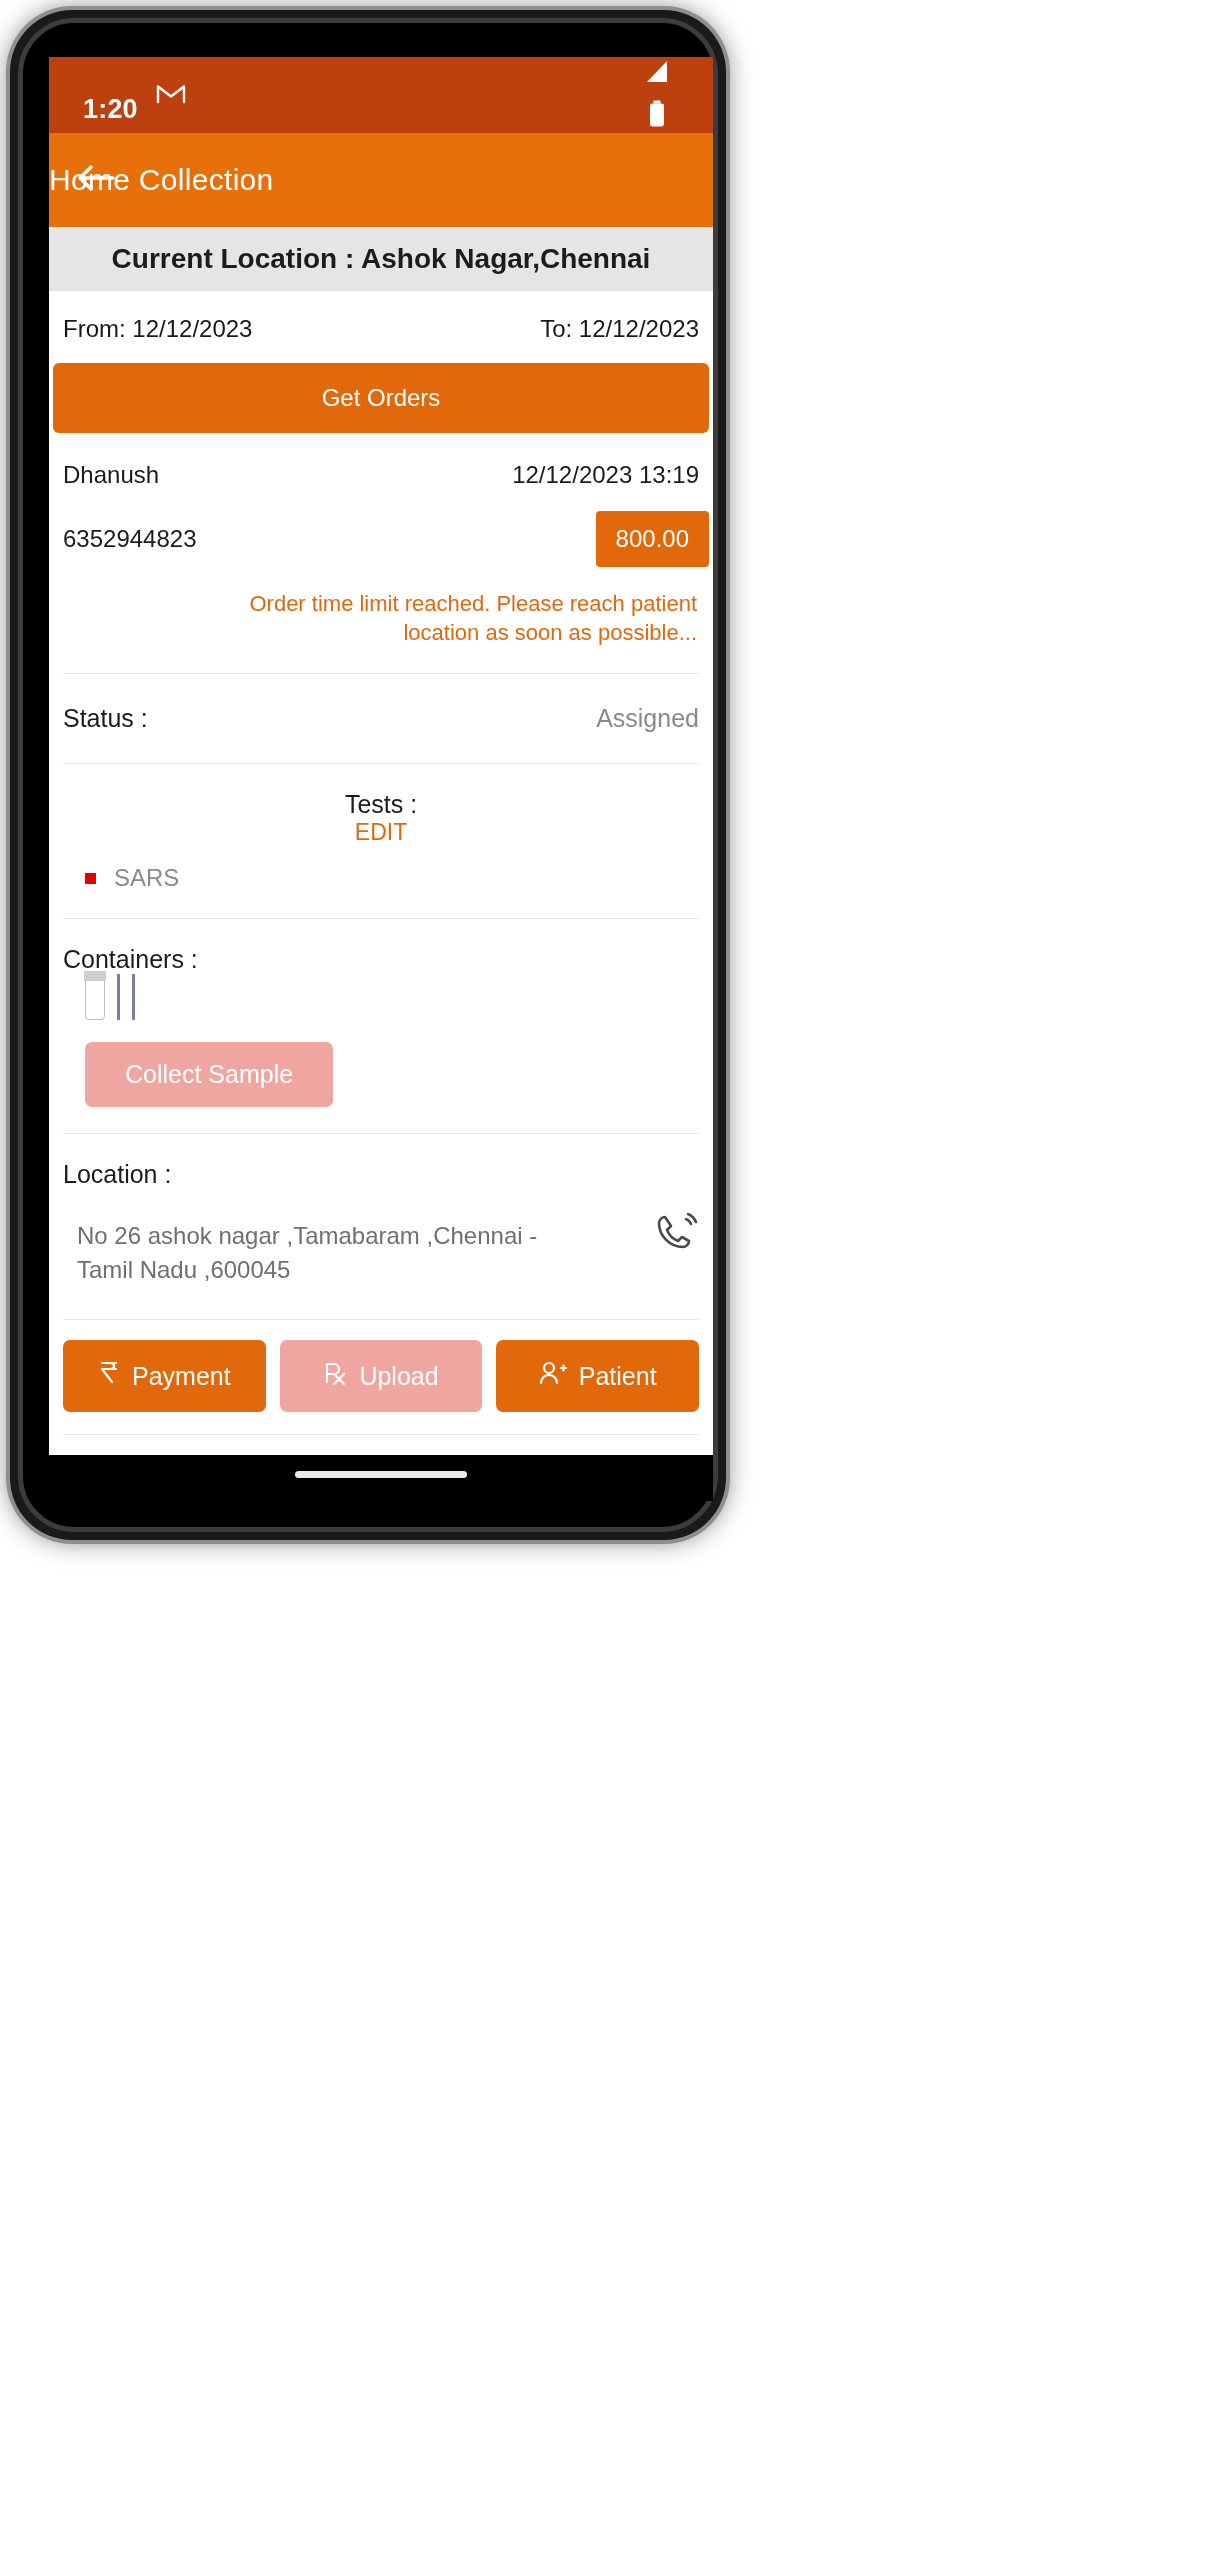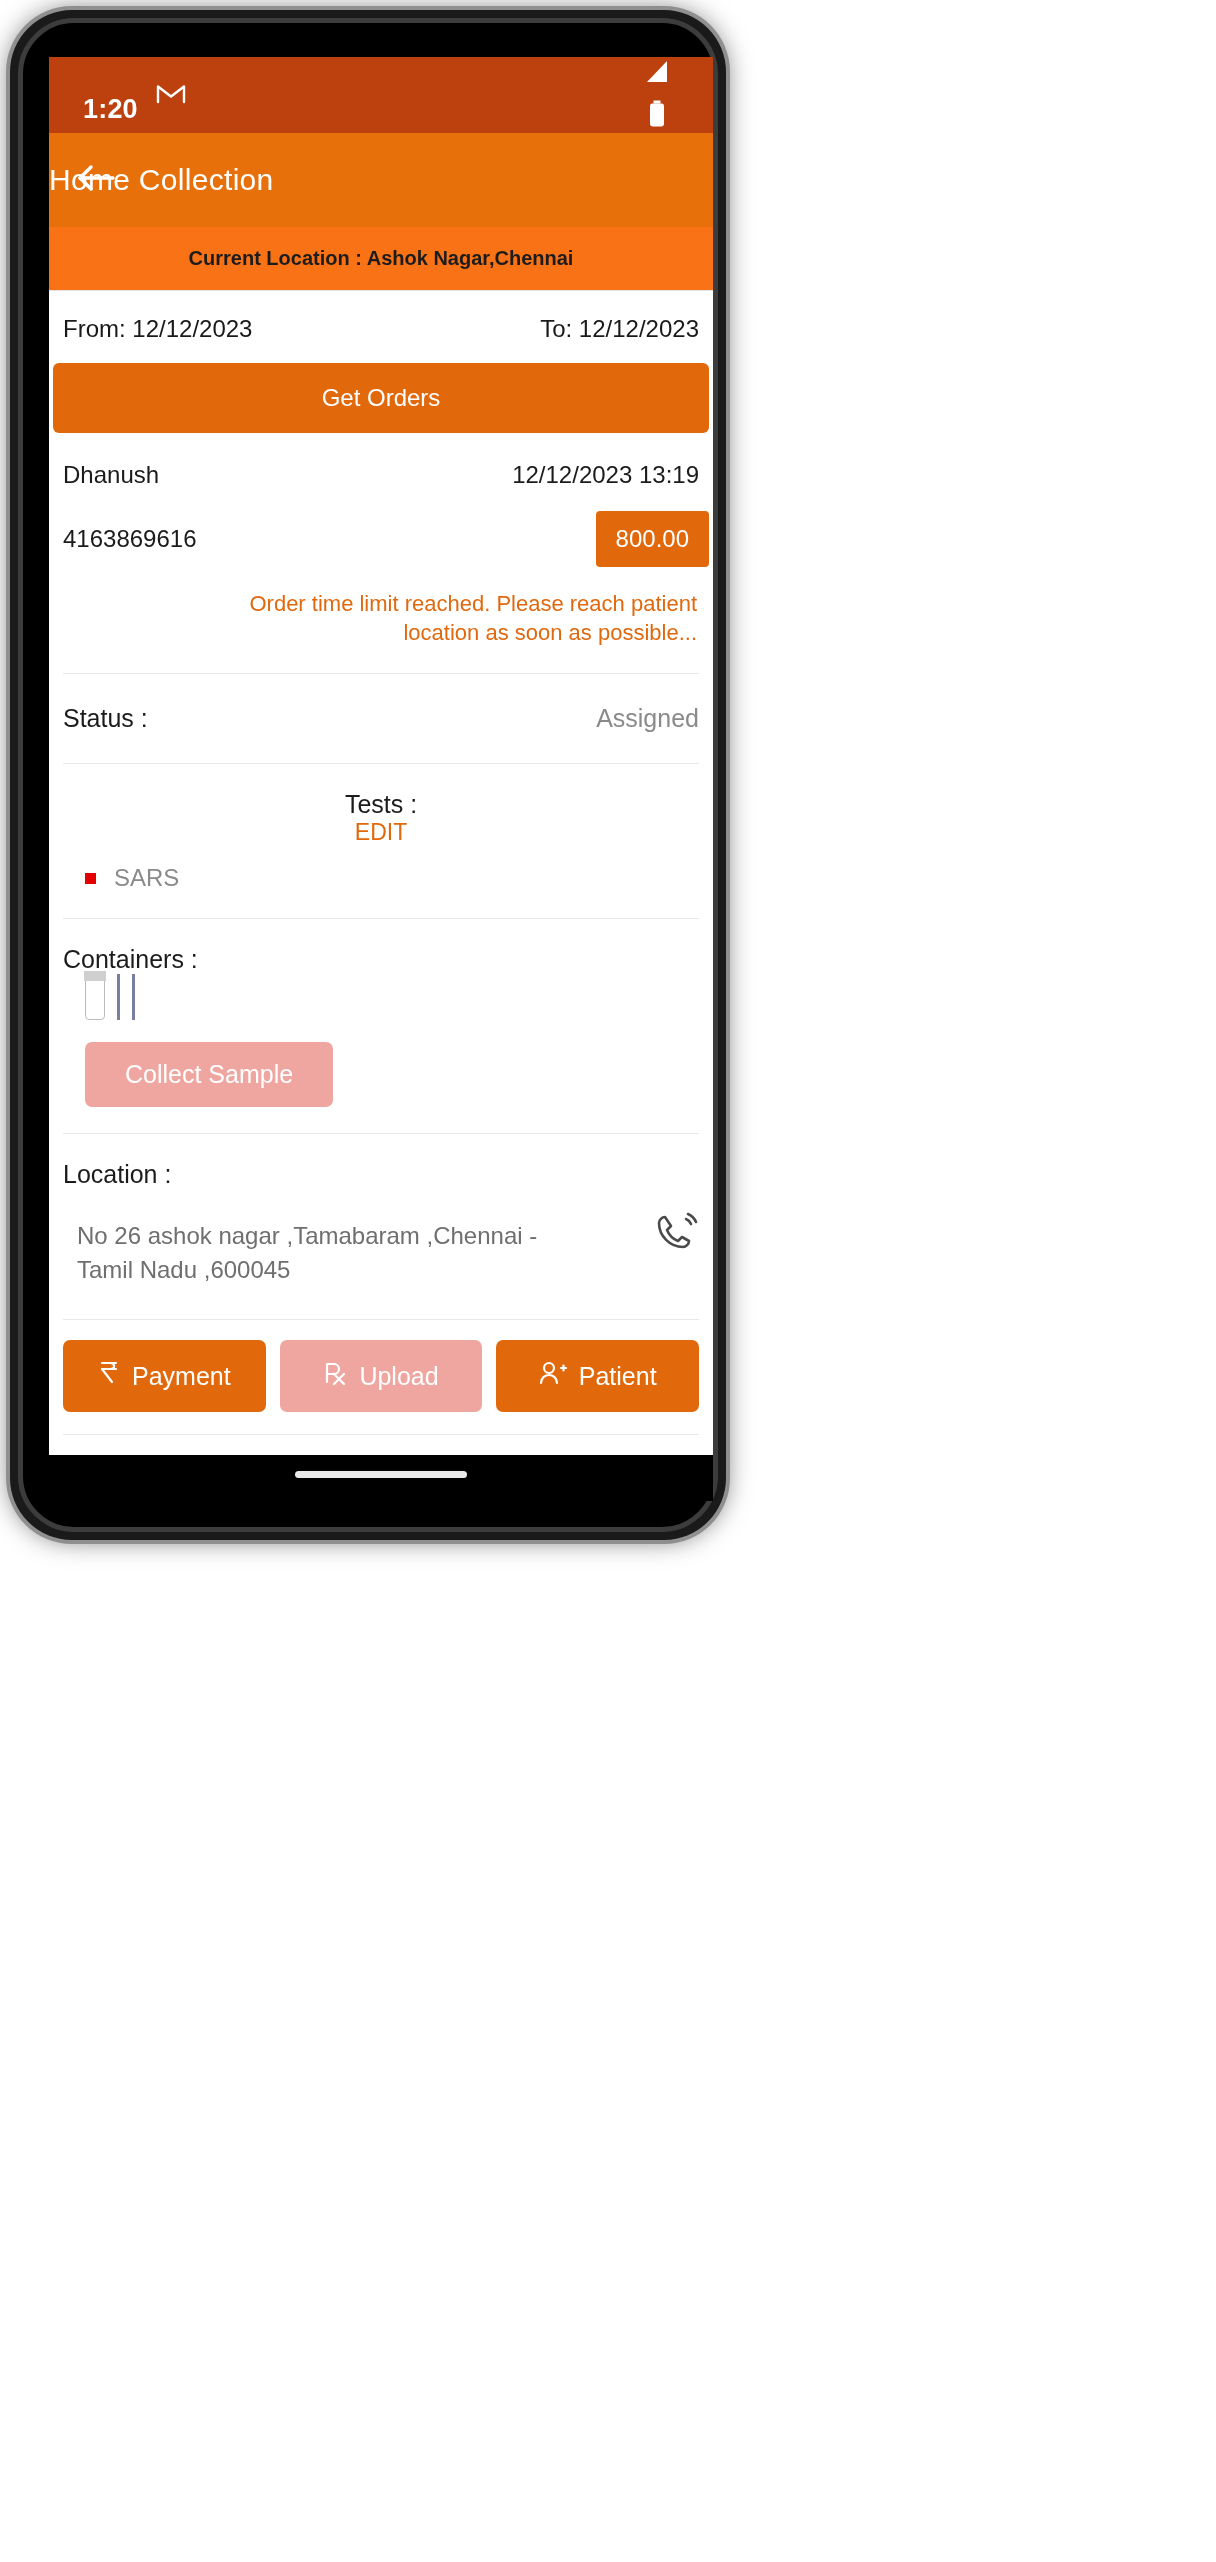--- a/index.html
+++ b/index.html
@@ -69,24 +69,24 @@
     cursor: pointer;
   }
   .appbar-title {
     position: absolute; left: 0; right: 0; text-align: left;
     color: #fff; font-size: 30px; font-weight: 400; letter-spacing: .3px;
     pointer-events: none;
   }
 
   
   .loc-strip {
-    height: 64px; background: #f97316;
+    height: 64px; background: #e5e5e5;
     display: flex; align-items: center; justify-content: center;
     border-bottom: 1px solid #e2e2e2;
-    color: #1c1c1c; font-size: 20px; font-weight: 700;
+    color: #1c1c1c; font-size: 28px; font-weight: 700;
   }
 
   
   .content { padding: 0 4px; }
 
   .daterow {
     display: flex; align-items: center; justify-content: space-between;
     padding: 24px 10px 20px 10px;
     font-size: 24px; color: #191919;
   }
@@ -225,21 +225,21 @@
           <button class="btn-get-orders">Get Orders</button>
 
           <div>
 
             <div class="order-head">
               <span>Dhanush</span>
               <span>12/12/2023 13:19</span>
             </div>
 
             <div class="order-sub">
-              <span>4163869616</span>
+              <span>6352944823</span>
               <span class="price-badge">800.00</span>
             </div>
 
             <div class="warn-text">Order time limit reached. Please reach patient location as soon as possible...</div>
 
             <div class="sep"></div>
 
             <div class="row-kv">
               <span class="sect-label">Status :</span>
               <span class="val">Assigned</span>

